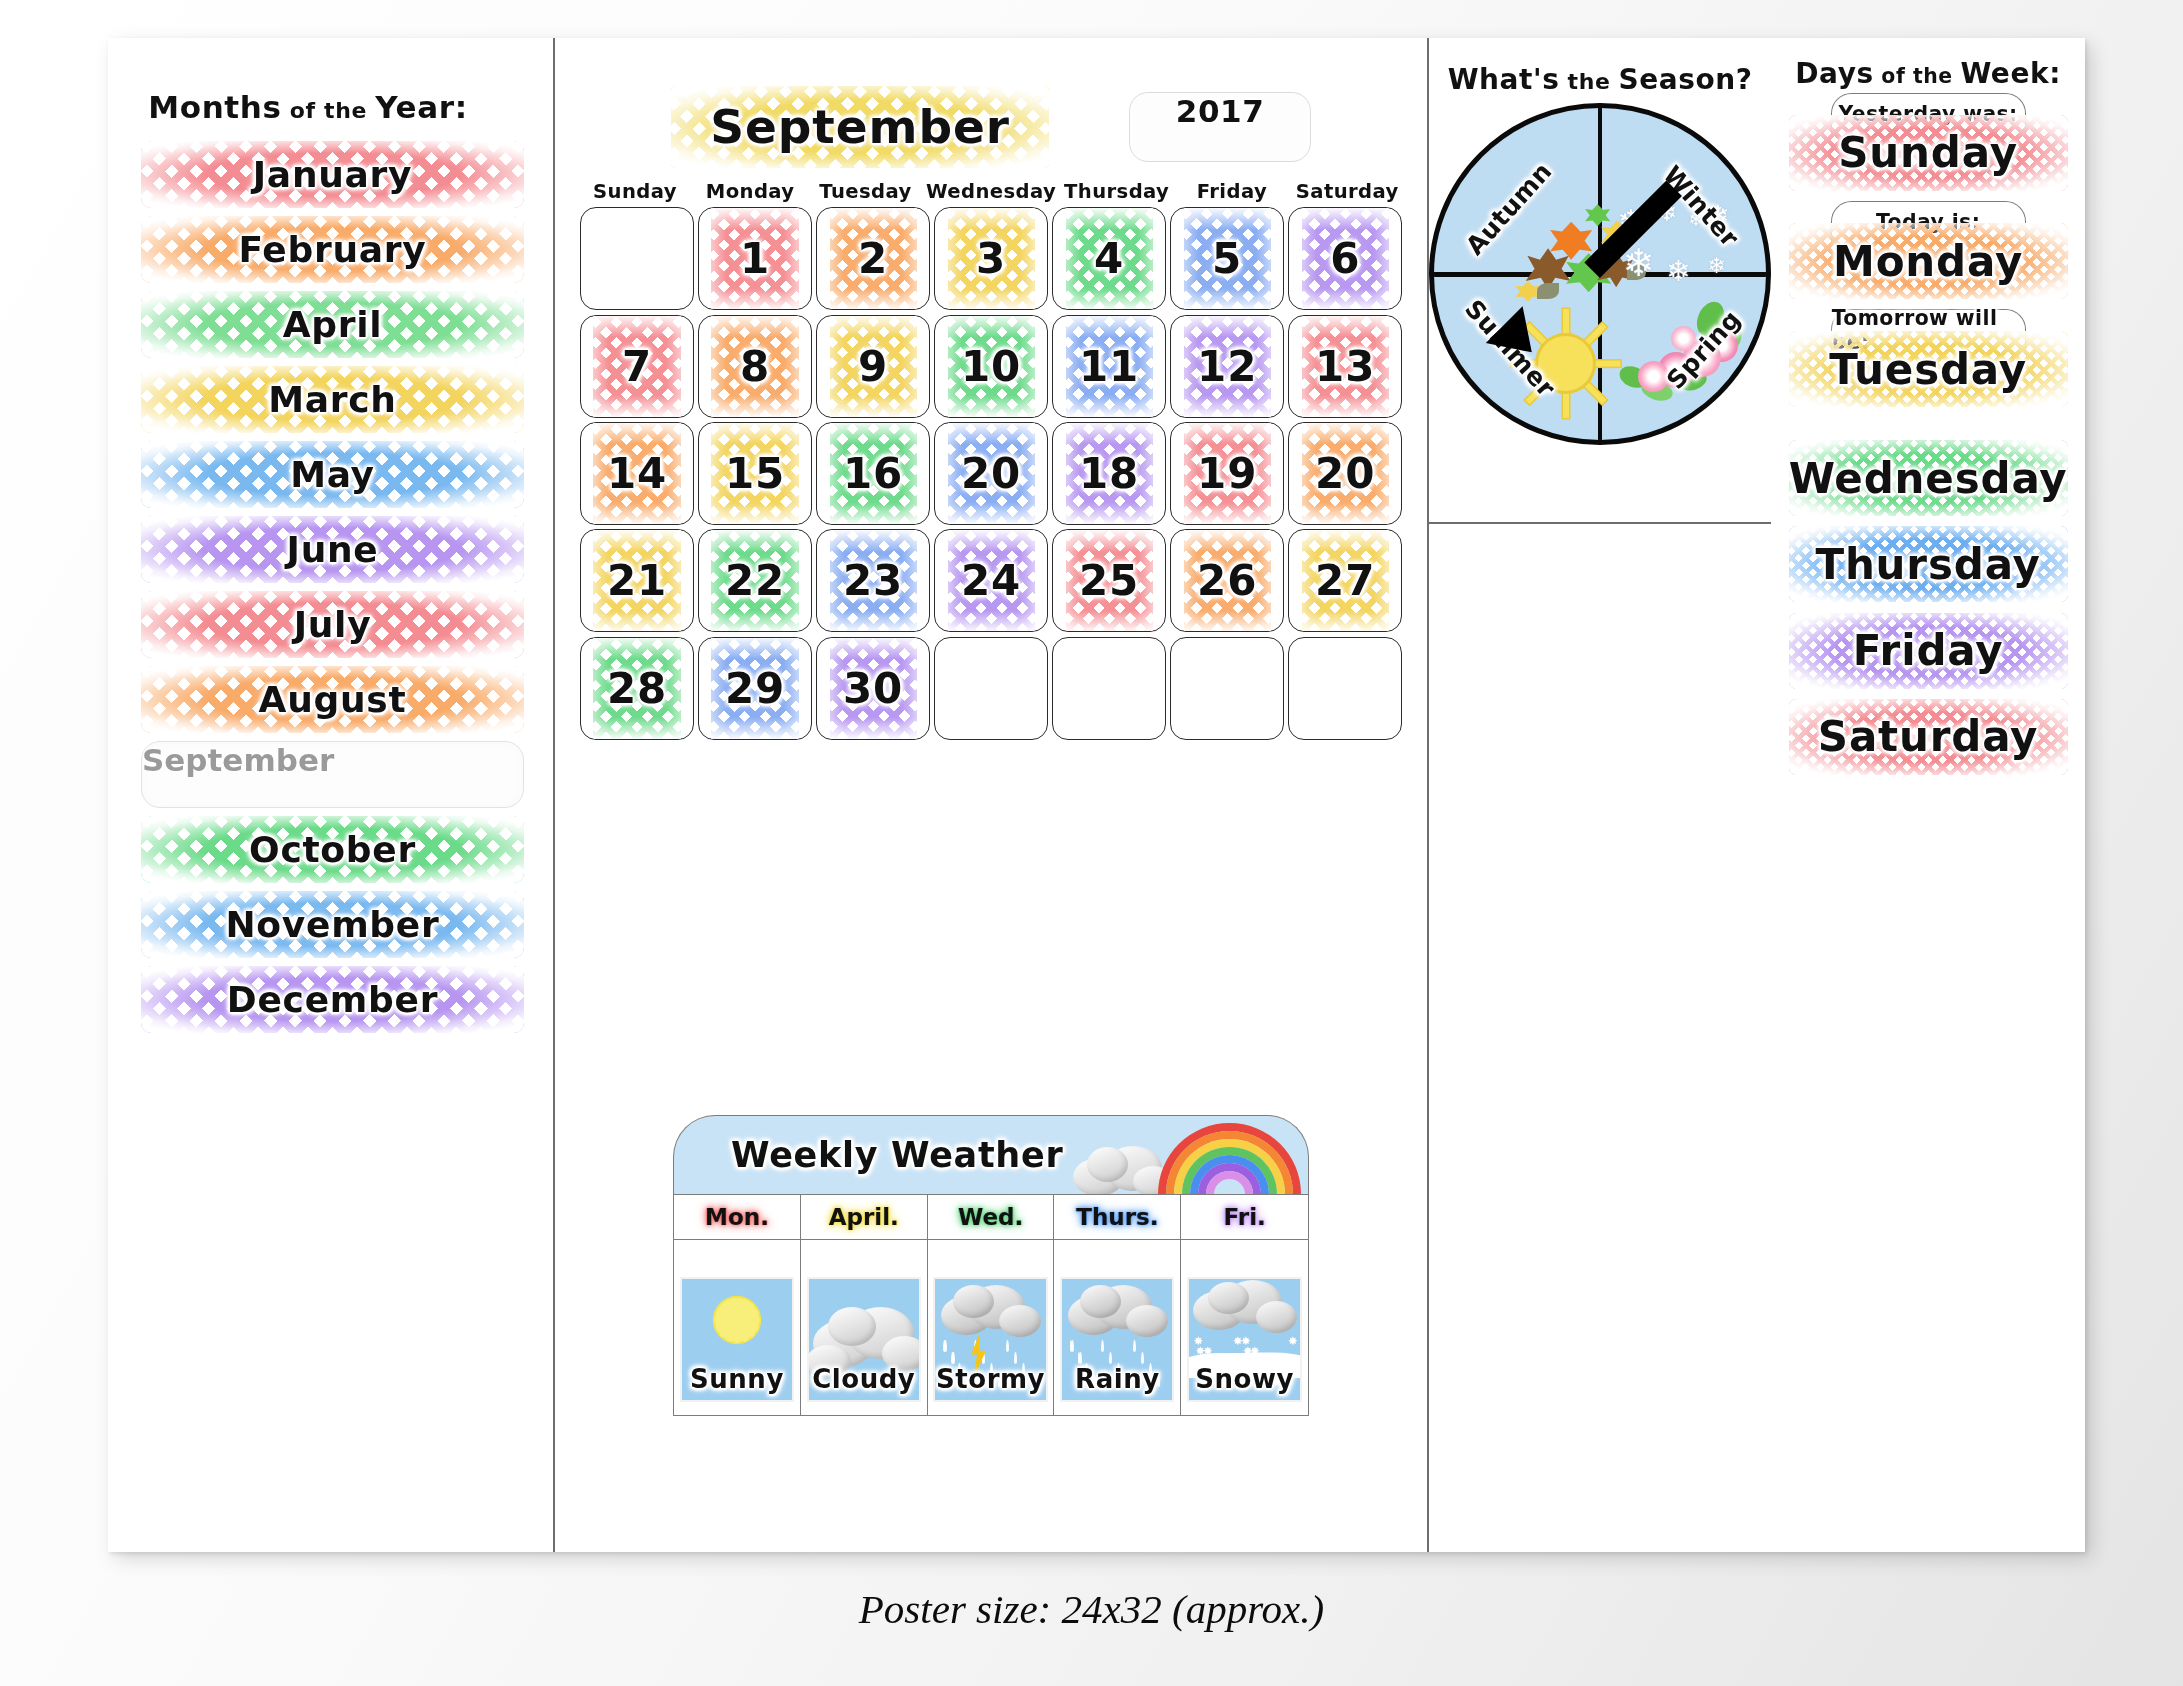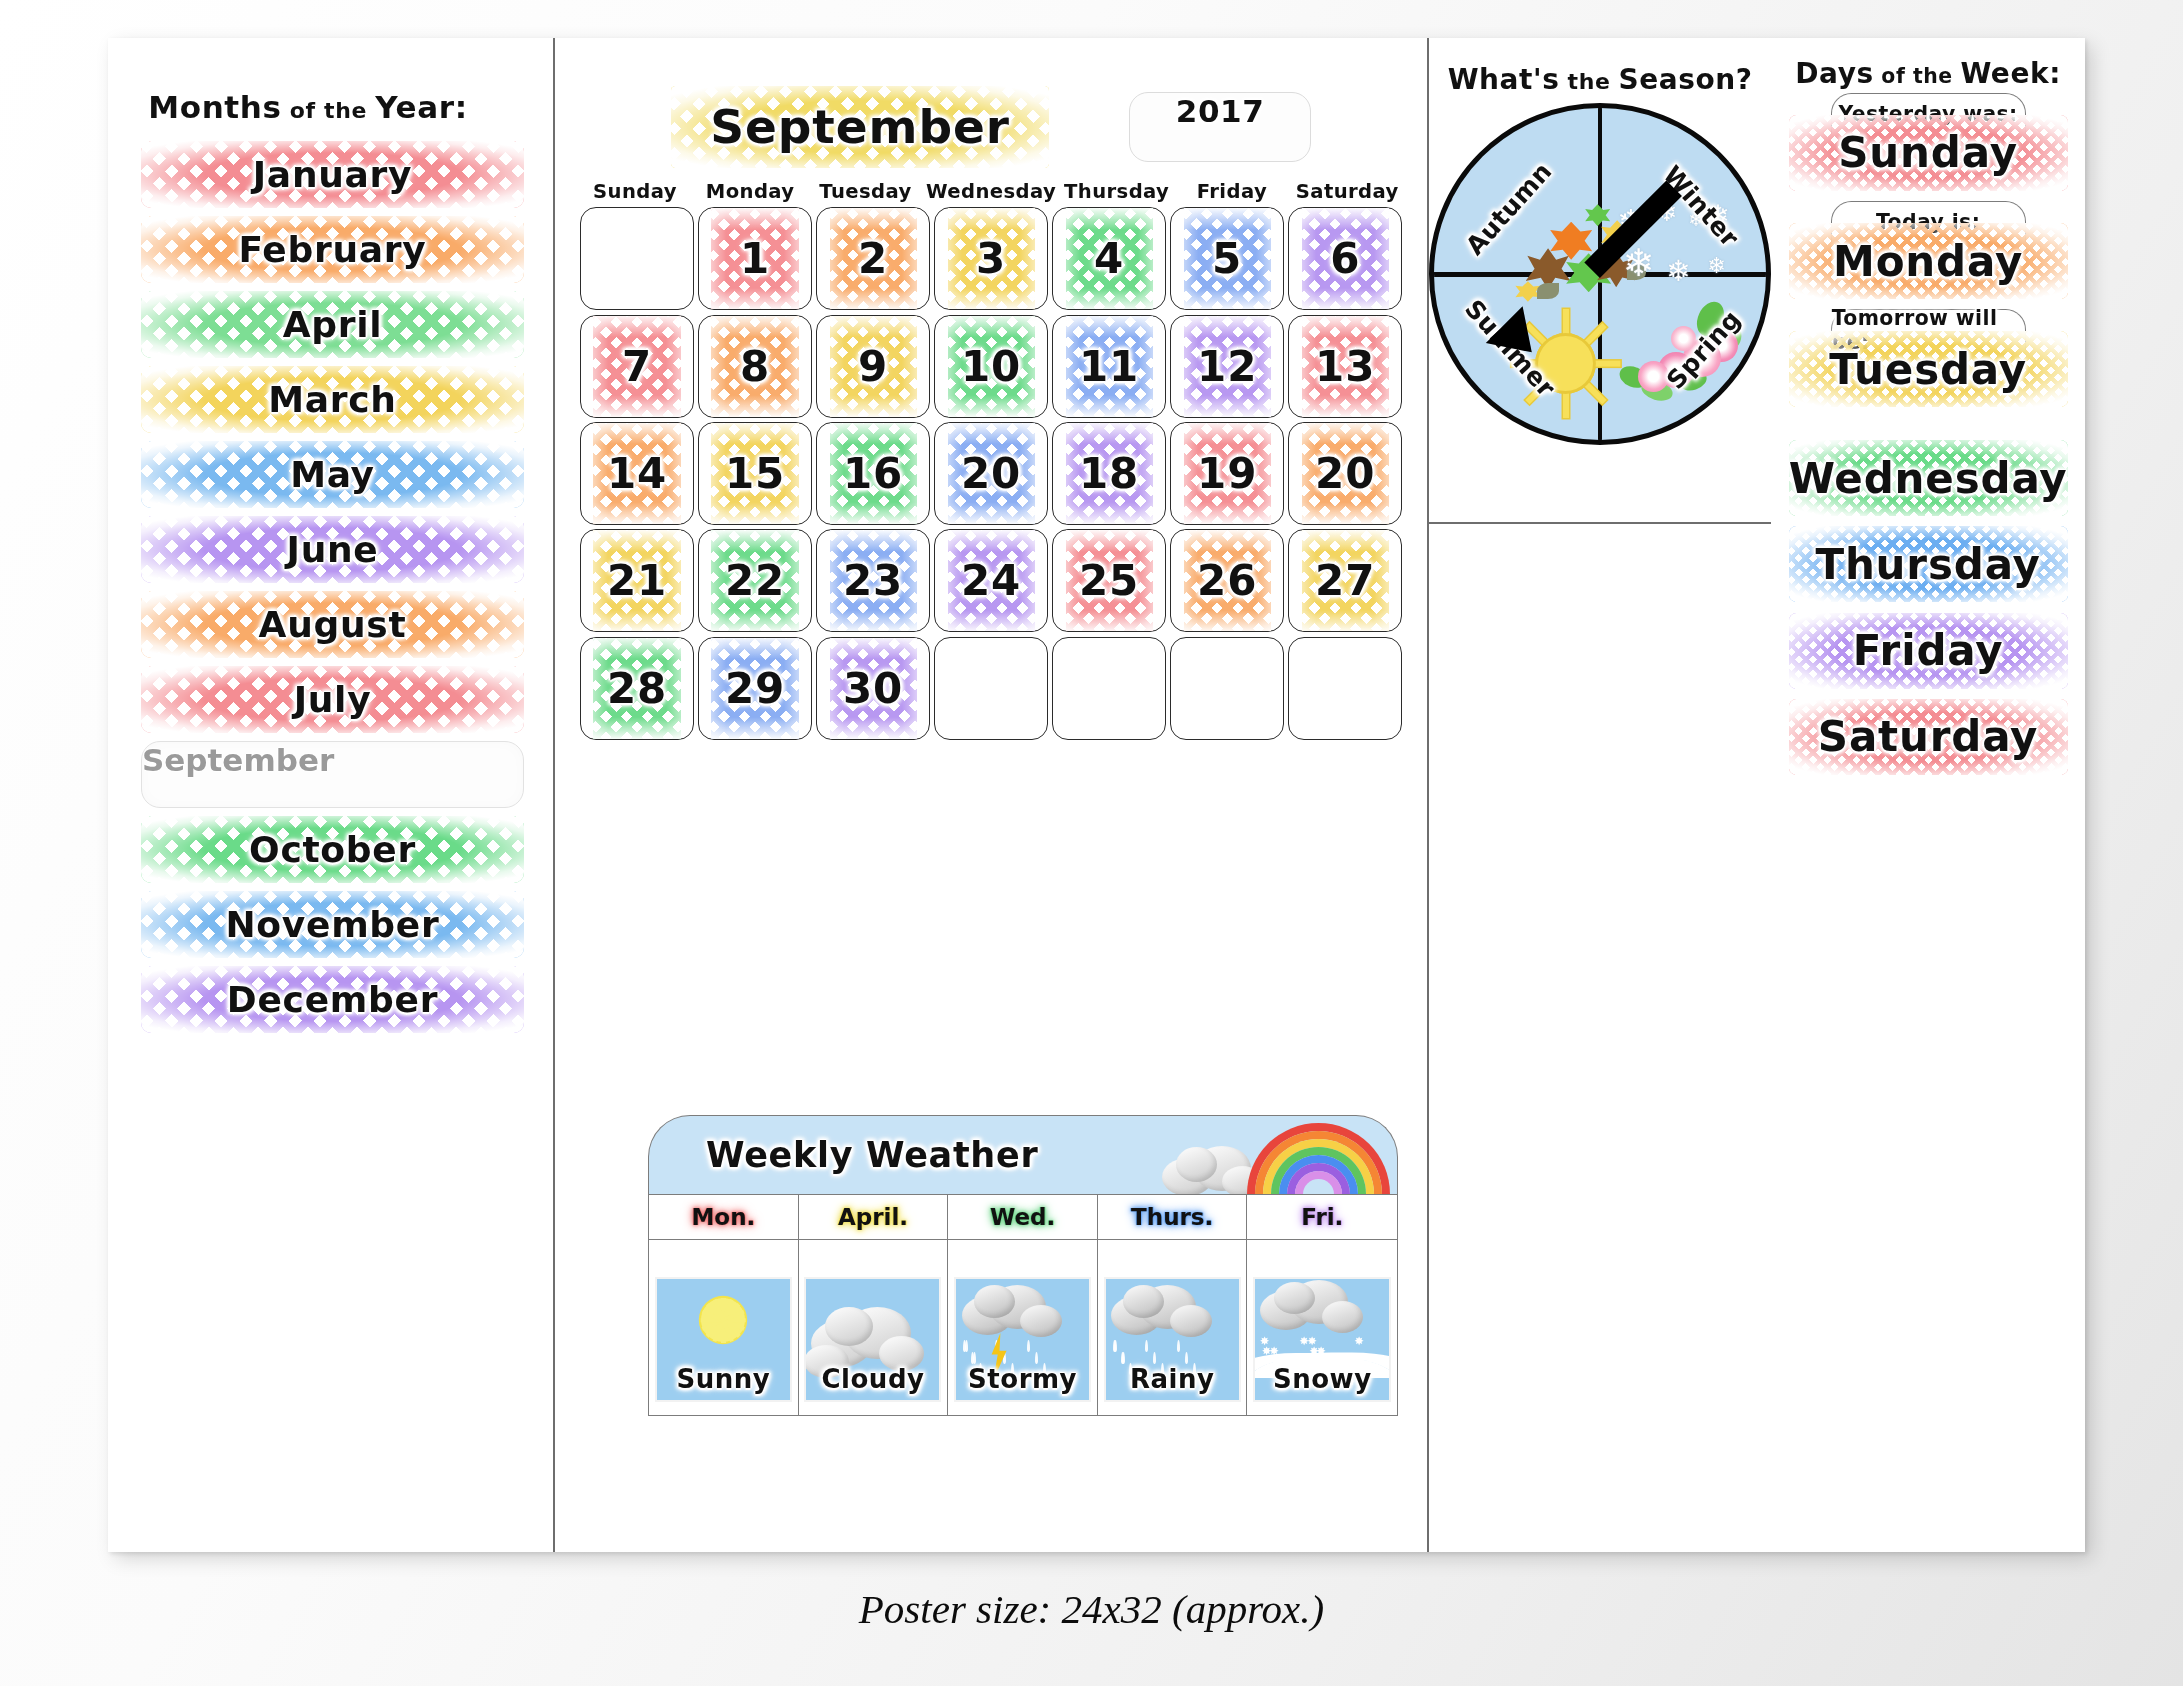--- a/index.html
+++ b/index.html
@@ -170,22 +170,21 @@
   .daynum {
     position: relative; z-index: 5;
     font-size: 42px;
   }
 
   
   #weather {
     position: absolute;
     left: 50%; transform: translateX(-50%);
     top: 1077px;
-    width: 750px;
-    margin-left: 32px;
+    width: 636px;
   }
   #weather-arch {
     height: 79px;
     background: #c8e3f6;
     border: 1.5px solid #7c7c7c; border-bottom: none;
     border-top-left-radius: 42px; border-top-right-radius: 42px;
     position: relative; overflow: hidden;
     display: flex; align-items: center;
   }
   #weather-title {
@@ -381,25 +380,25 @@
         </div>
         <div class="month-card plaid" style="--c: #f2d14f;">
           <span class="label chalk">March</span>
         </div>
         <div class="month-card plaid" style="--c: #6fb4ef;">
           <span class="label chalk">May</span>
         </div>
         <div class="month-card plaid" style="--c: #b18df0;">
           <span class="label chalk">June</span>
         </div>
+        <div class="month-card plaid" style="--c: #f4848a;">
+          <span class="label chalk">July</span>
+        </div>
         <div class="month-card plaid" style="--c: #f9a45d;">
           <span class="label chalk">August</span>
-        </div>
-        <div class="month-card plaid" style="--c: #f4848a;">
-          <span class="label chalk">July</span>
         </div>
         <div class="month-card empty"><span class="label">September</span></div>
         <div class="month-card plaid" style="--c: #5ed87f;">
           <span class="label chalk">October</span>
         </div>
         <div class="month-card plaid" style="--c: #6fb4ef;">
           <span class="label chalk">November</span>
         </div>
         <div class="month-card plaid" style="--c: #b18df0;">
           <span class="label chalk">December</span>

